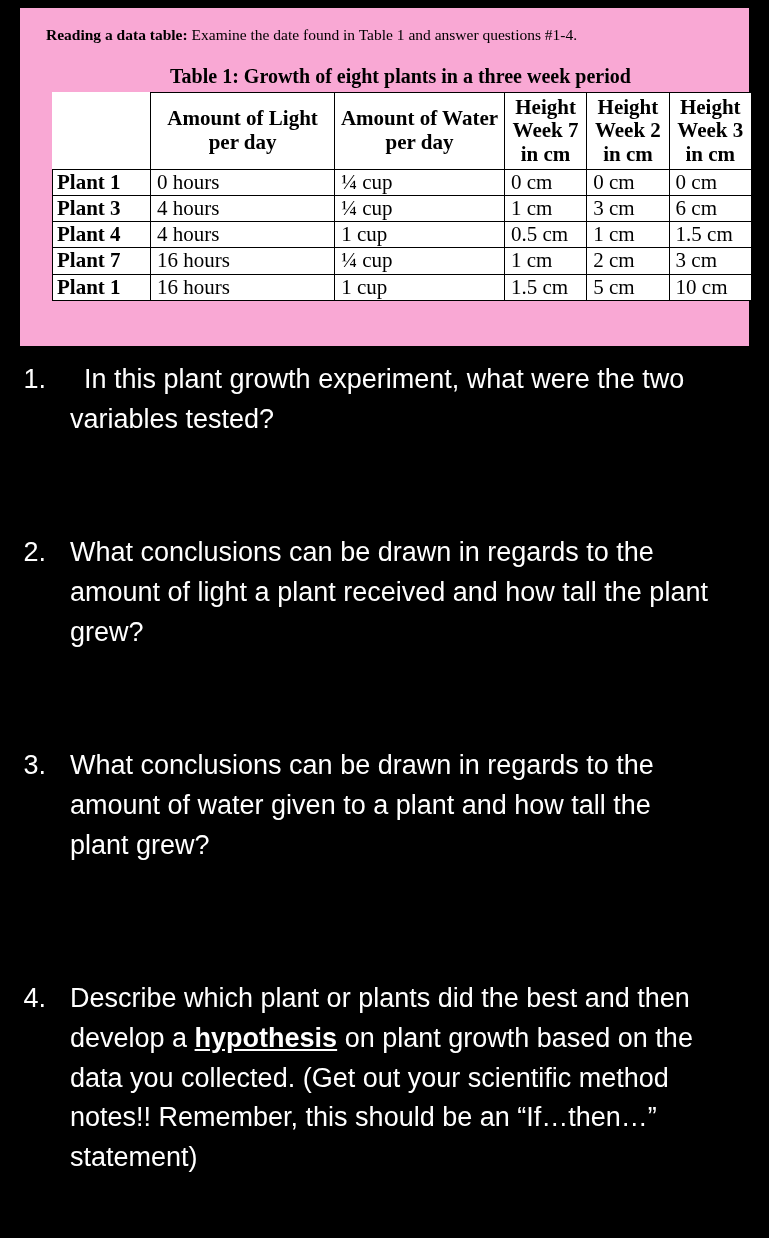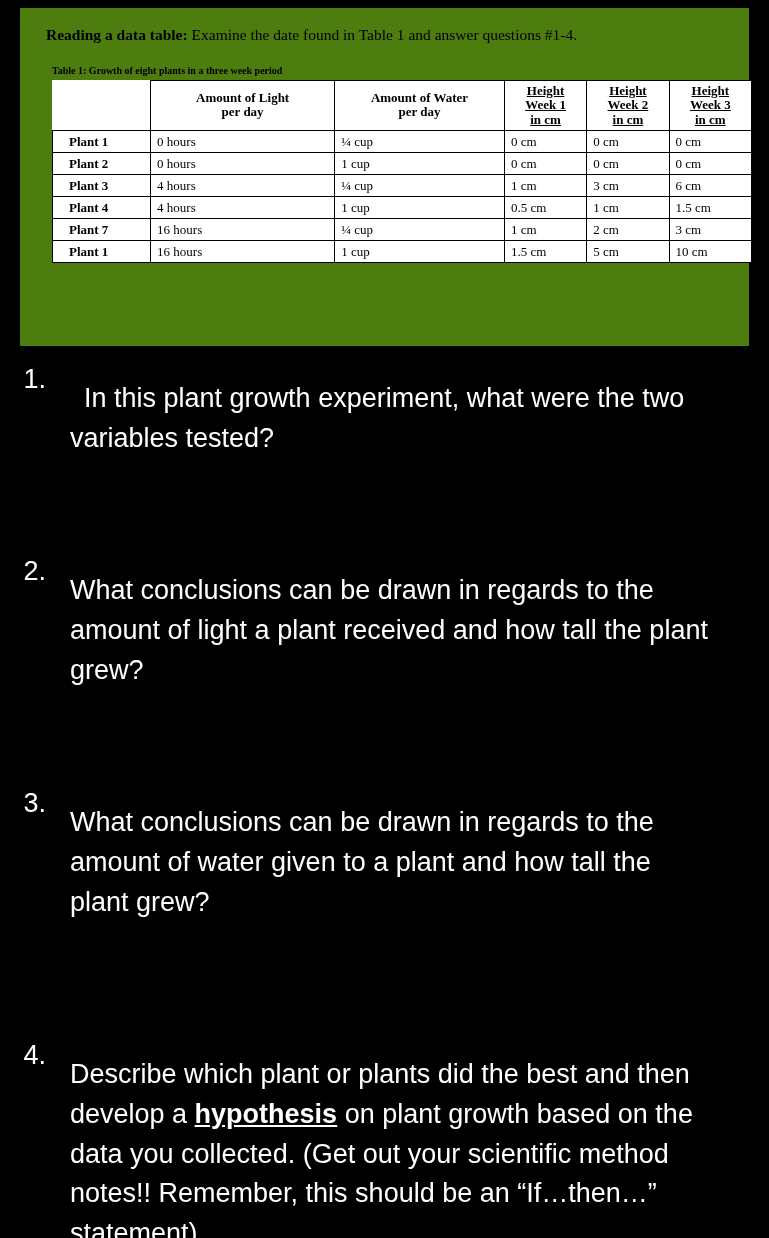--- a/index.html
+++ b/index.html
@@ -15,21 +15,21 @@
     color: #ffffff;
   }
 
   
   .table-card {
     position: absolute;
     left: 20px;
     top: 8px;
     width: 729px;
     height: 338px;
-    background: #4d7c0f;
+    background: #f9a8d4;
     color: #000000;
     box-sizing: border-box;
     padding: 12px 0 0 0;
   }
 
   .instruction {
     font-family: "Liberation Serif", serif;
     font-size: 15.5px;
     margin: 6px 0 0 26px;
     line-height: 1.2;
@@ -37,30 +37,31 @@
   .instruction .lead {
     font-weight: bold;
   }
   .instruction .rest {
     font-weight: normal;
   }
 
   .table-title {
     font-family: "Liberation Serif", serif;
     font-weight: bold;
-    font-size: 10px;
+    font-size: 20px;
     margin: 20px 0 4px 32px;
+    text-align: center;
   }
 
   table.data {
     border-collapse: collapse;
     margin-left: 32px;
     width: 700px;
     font-family: "Liberation Serif", serif;
-    font-size: 13px;
+    font-size: 21px;
     background: #ffffff;
   }
   table.data th,
   table.data td {
     border: 1px solid #000000;
     padding: 1px 6px;
     vertical-align: middle;
   }
   table.data thead th {
     text-align: center;
@@ -71,26 +72,26 @@
   table.data thead th.corner {
     border-top: none;
     border-left: none;
   }
   table.data tbody td {
     height: 19px;
     line-height: 1.1;
   }
   table.data tbody td.rowhead {
     font-weight: bold;
-    padding-left: 16px;
+    padding-left: 4px;
   }
   .col-plant   { width: 88px; }
   .col-light   { width: 172px; }
   .col-water   { width: 158px; }
-  .col-h       { width: 72px; text-decoration: underline; }
+  .col-h       { width: 72px; }
 
   
   .questions {
     position: absolute;
     left: 0;
     top: 346px;
     width: 769px;
   }
   .q {
     display: flex;
@@ -102,21 +103,20 @@
   .q .num {
     width: 46px;
     flex: 0 0 46px;
     text-align: right;
     padding-right: 0;
     box-sizing: border-box;
   }
   .q .body {
     margin-left: 24px;
     max-width: 640px;
-    margin-top: 19px;
   }
   .q1 { margin-top: 14px; }
   .q1 .body { text-indent: 14px; }
   .q2 { margin-top: 93px; }
   .q3 { margin-top: 93px; }
   .q4 { margin-top: 113px; }
   .q .body u {
     text-decoration: underline;
     font-weight: bold;
   }
@@ -139,21 +139,21 @@
         <th class="col-light">
           <div>Amount of Light</div>
           <div>per day</div>
         </th>
         <th class="col-water">
           <div>Amount of Water</div>
           <div>per day</div>
         </th>
         <th class="col-h">
           <div>Height</div>
-          <div>Week 1</div>
+          <div>Week 7</div>
           <div>in cm</div>
         </th>
         <th class="col-h">
           <div>Height</div>
           <div>Week 2</div>
           <div>in cm</div>
         </th>
         <th class="col-h">
           <div>Height</div>
           <div>Week 3</div>
@@ -164,28 +164,20 @@
     <tbody>
       <tr>
         <td class="rowhead">Plant 1</td>
         <td>0 hours</td>
         <td>¼ cup</td>
         <td>0 cm</td>
         <td>0 cm</td>
         <td>0 cm</td>
       </tr>
       <tr>
-        <td class="rowhead">Plant 2</td>
-        <td>0 hours</td>
-        <td>1 cup</td>
-        <td>0 cm</td>
-        <td>0 cm</td>
-        <td>0 cm</td>
-      </tr>
-      <tr>
         <td class="rowhead">Plant 3</td>
         <td>4 hours</td>
         <td>¼ cup</td>
         <td>1 cm</td>
         <td>3 cm</td>
         <td>6 cm</td>
       </tr>
       <tr>
         <td class="rowhead">Plant 4</td>
         <td>4 hours</td>

